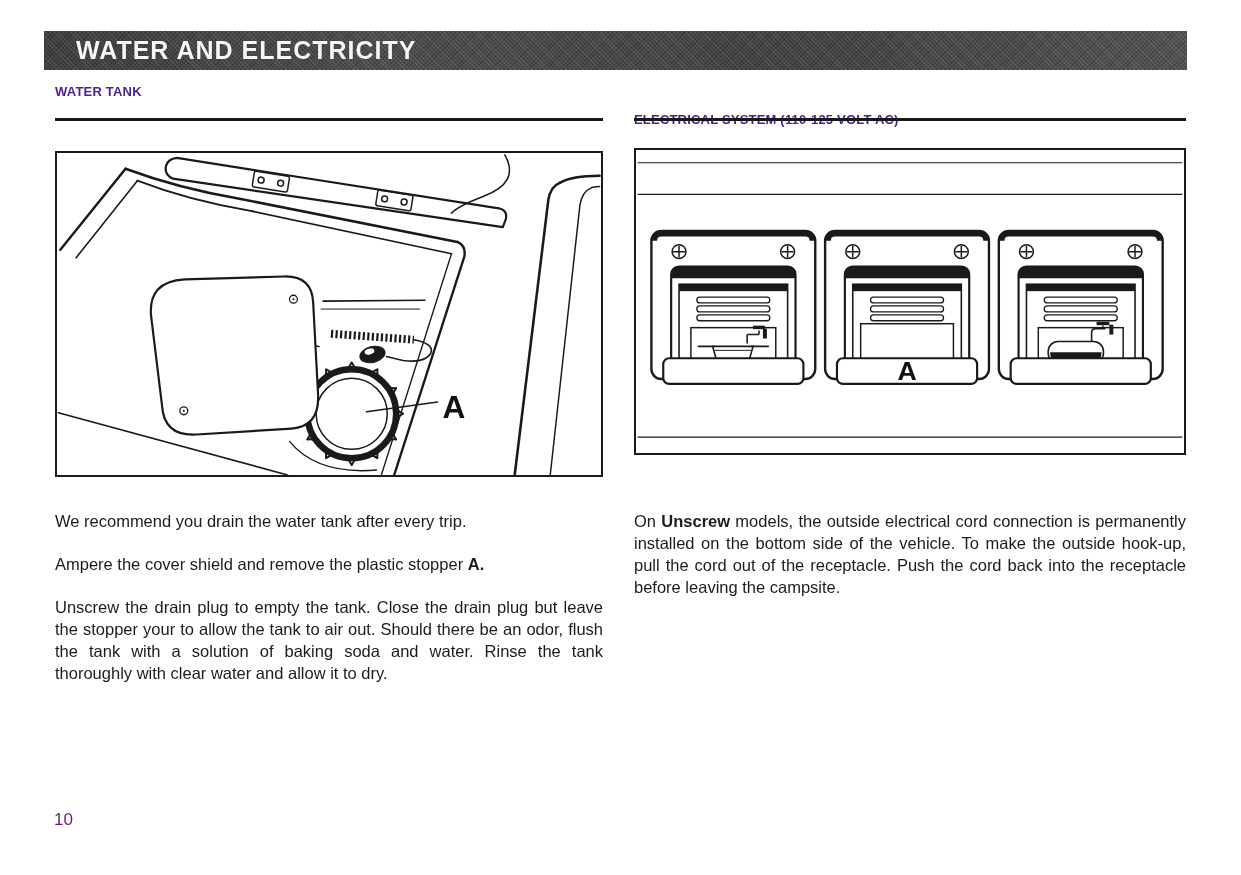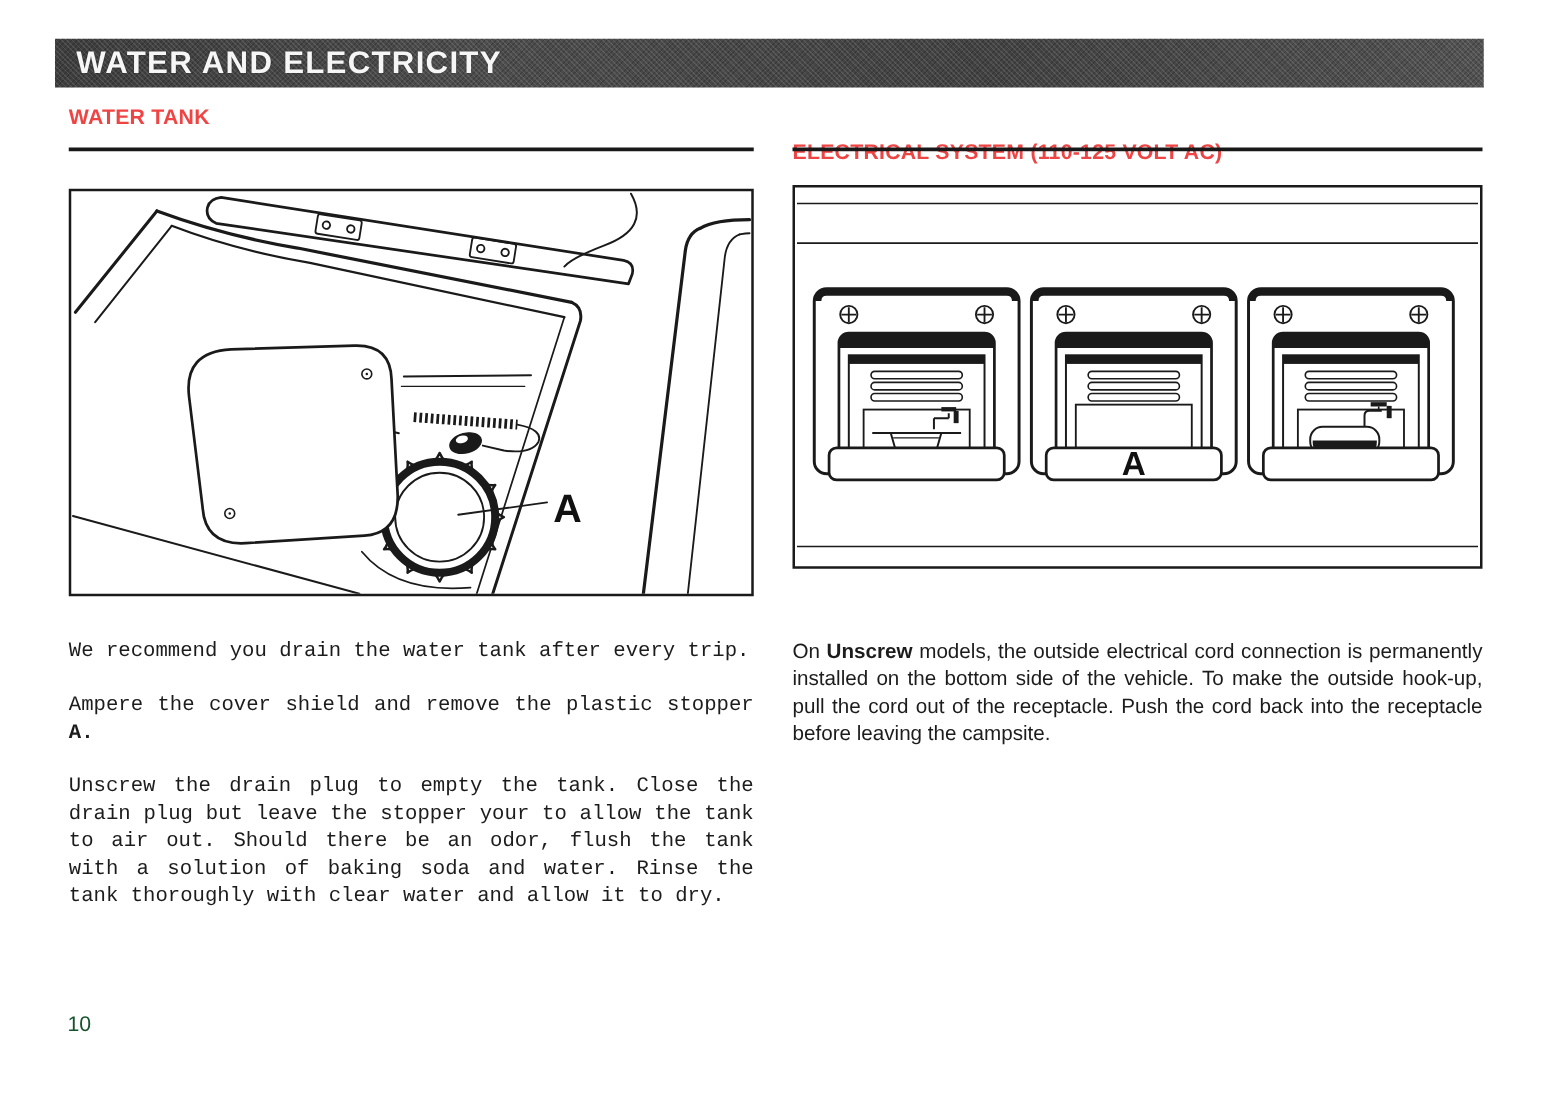--- a/index.html
+++ b/index.html
@@ -10,45 +10,45 @@
   }
   .banner{
     position:absolute;left:44px;top:31px;width:1143px;height:39px;
     background:
       repeating-linear-gradient(45deg, rgba(255,255,255,.10) 0 1px, rgba(0,0,0,0) 1px 3px),
       repeating-linear-gradient(-45deg, rgba(0,0,0,.18) 0 1px, rgba(0,0,0,0) 1px 3px),
       linear-gradient(90deg,#3e3e3e,#4d4d4d 30%,#424242 65%,#525252);
   }
   .banner-title{
     font-size:25px;font-weight:bold;color:#f6f6f6;line-height:39px;
-    padding-left:17px;letter-spacing:1px;white-space:nowrap;
+    padding-left:32px;letter-spacing:1px;white-space:nowrap;
     text-shadow:0 0 1px rgba(0,0,0,.6);
   }
   .section-heading{
     position:absolute;top:84px;margin:0;
-    font-size:17px;font-weight:bold;color:#ef4444;letter-spacing:.2px;white-space:nowrap;
+    font-size:13px;font-weight:bold;color:#4c1d95;letter-spacing:.2px;white-space:nowrap;
   }
   .heading-left{left:55px;}
   .heading-right{left:634px;margin-top:28px;}
   .rule{position:absolute;top:118px;height:3px;background:#181818;}
   .rule-left{left:55px;width:548px;}
   .rule-right{left:634px;width:552px;}
   .figure{position:absolute;background:#fff;border:2px solid #1a1a1a;}
   .figure-left{left:55px;top:151px;width:544px;height:322px;}
   .figure-right{left:634px;top:148px;width:548px;height:303px;}
   .figure svg{display:block;width:100%;height:100%;}
   .text-col{position:absolute;top:510px;}
-  .text-col-left{left:55px;width:548px;font-family:Liberation Mono, monospace;}
+  .text-col-left{left:55px;width:548px;}
   .text-col-right{left:634px;width:552px;}
   .body-para{
     margin:0 0 21px;font-size:16.5px;line-height:22px;
     text-align:justify;color:#1c1c1c;
   }
   .b{font-weight:bold;}
-  .page-number{position:absolute;left:54px;top:810px;font-size:17px;color:#14532d;}
+  .page-number{position:absolute;left:54px;top:810px;font-size:17px;color:#701a75;}
 </style>
 </head>
 <body>
 
 <div class="banner">
   <div class="banner-title">WATER AND ELECTRICITY</div>
 </div>
 
 <h2 class="section-heading heading-left">WATER TANK</h2>
 <div class="rule rule-left"></div>

